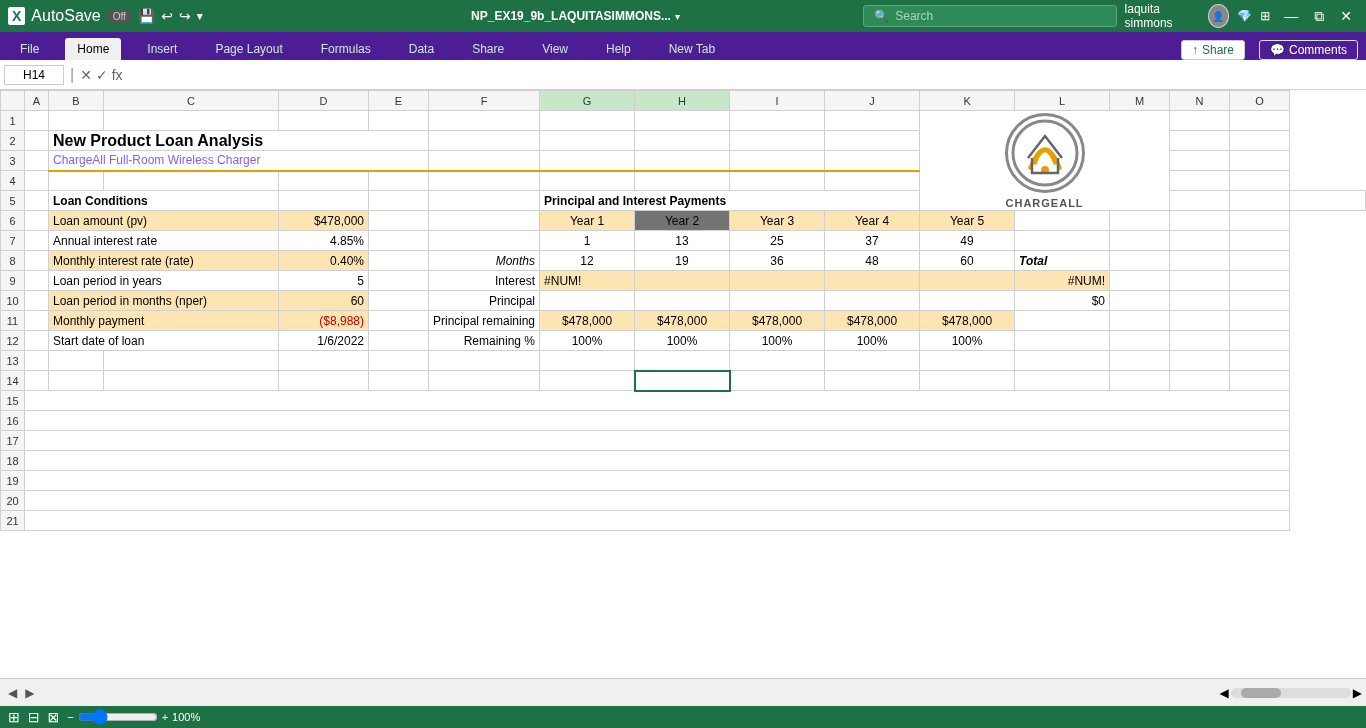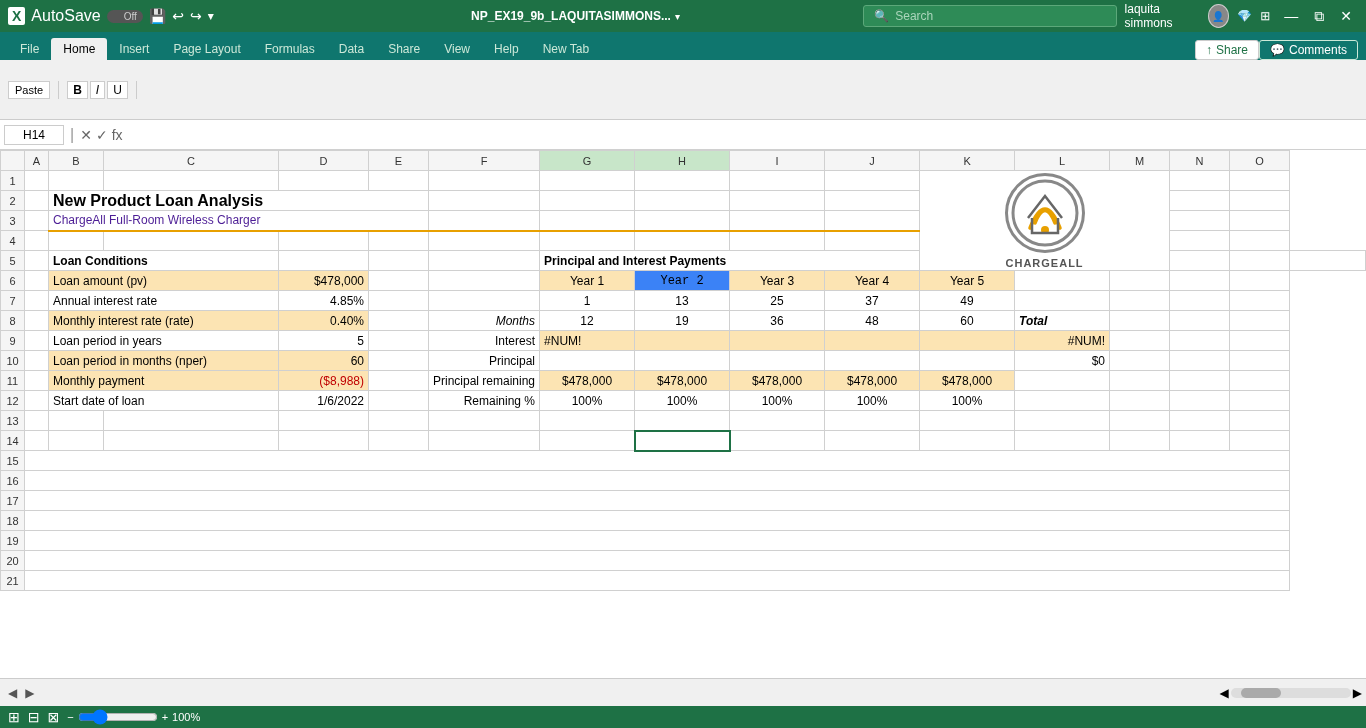--- a/index.html
+++ b/index.html
@@ -14,21 +14,21 @@
       align-items: center;
       padding: 0 8px;
       gap: 8px;
     }
     .title-bar-left { display: flex; align-items: center; gap: 6px; flex: 1; }
     .title-bar-center { display: flex; align-items: center; gap: 0; flex: 2; justify-content: center; }
     .title-bar-right { display: flex; align-items: center; gap: 8px; flex: 1; justify-content: flex-end; }
     .app-icon { font-size: 14px; font-weight: bold; background: white; color: #1e7145; padding: 1px 4px; border-radius: 2px; }
     .autosave-label { font-size: 16px; }
     .toggle-btn { background: #555; border-radius: 10px; padding: 1px 6px; font-size: 10px; display: flex; align-items: center; gap: 3px; }
-    .toggle-off { color: #ccc; margin-left: 11px; }
+    .toggle-off { color: #ccc; }
     .search-box {
       background: #2e8b57;
       border: 1px solid #5ca87a;
       border-radius: 3px;
       padding: 3px 10px;
       color: white;
       font-size: 12px;
       width: 280px;
       display: flex;
       align-items: center;
@@ -36,26 +36,26 @@
     }
     .search-box input { background: transparent; border: none; outline: none; color: white; font-size: 12px; width: 200px; }
     .search-box input::placeholder { color: #aad5bb; }
     .user-info { display: flex; align-items: center; gap: 6px; font-size: 12px; }
     .avatar { width: 24px; height: 24px; border-radius: 50%; background: #888; border: 1px solid #ccc; overflow: hidden; display: flex; align-items: center; justify-content: center; font-size: 10px; color: white; }
     .win-controls { display: flex; gap: 4px; }
     .win-btn { background: none; border: none; color: white; font-size: 14px; cursor: pointer; padding: 2px 6px; }
 
     
     .ribbon-tabs {
-      background: #0f766e;
+      background: #4c1d95;
       height: 28px;
       display: flex;
       align-items: flex-end;
       padding: 0 8px;
-      gap: 0;
+      gap: 14px;
     }
     .ribbon-tab {
       padding: 4px 12px;
       font-size: 12px;
       color: #cce8d8;
       cursor: pointer;
       border-radius: 3px 3px 0 0;
       background: transparent;
     }
     .ribbon-tab.active { background: #f0f0f0; color: #000; }
@@ -274,33 +274,20 @@
     <button class="share-btn">
       <span>↑</span>
       <span>Share</span>
     </button>
     <button class="comments-btn">
       <span>💬</span>
       <span>Comments</span>
     </button>
   </div>
 
-  <div style="background:#f0f0f0; height:60px; border-bottom:1px solid #ccc; padding:4px 8px; display:flex; align-items:center; gap:4px;">
-
-    <div style="display:flex; gap:2px; align-items:center; border-right:1px solid #ccc; padding-right:8px; margin-right:4px;">
-      <button style="font-size:11px; padding:2px 6px; cursor:pointer; background:#fff; border:1px solid #ccc;">Paste</button>
-    </div>
-    <div style="display:flex; flex-direction:column; gap:2px; border-right:1px solid #ccc; padding-right:8px; margin-right:4px;">
-      <div style="display:flex; gap:2px;">
-        <button style="font-size:12px; font-weight:bold; cursor:pointer; padding:1px 5px; background:#fff; border:1px solid #ccc;">B</button>
-        <button style="font-size:12px; font-style:italic; cursor:pointer; padding:1px 5px; background:#fff; border:1px solid #ccc;">I</button>
-        <button style="font-size:12px; cursor:pointer; padding:1px 5px; background:#fff; border:1px solid #ccc;">U</button>
-      </div>
-    </div>
-  </div>
 
   <div class="formula-bar">
     <div class="cell-ref-box">H14</div>
     <div class="formula-sep">|</div>
     <div class="formula-icons">
       <span>✕</span>
       <span>✓</span>
       <span>fx</span>
     </div>
     <input class="formula-input" value="" style="">
@@ -395,21 +382,21 @@
               <td></td>
               <td></td>
               <td></td>
               <td></td>
               <td></td>
             </tr>
 
             <tr>
               <td class="row-header">3</td>
               <td></td>
-              <td colspan="4" style="border-bottom:2px solid #e8a000; color:#4c1d95;margin-left:48px;">ChargeAll Full-Room Wireless Charger</td>
+              <td colspan="4" style="border-bottom:2px solid #e8a000; color:#8b5cf6;margin-left:48px;">ChargeAll Full-Room Wireless Charger</td>
               <td style="border-bottom:2px solid #e8a000;"></td>
               <td style="border-bottom:2px solid #e8a000;"></td>
               <td style="border-bottom:2px solid #e8a000;"></td>
               <td style="border-bottom:2px solid #e8a000;"></td>
               <td style="border-bottom:2px solid #e8a000;"></td>
               <td></td>
               <td></td>
             </tr>
 
             <tr>
@@ -442,21 +429,21 @@
             </tr>
 
             <tr>
               <td class="row-header">6</td>
               <td></td>
               <td colspan="2" class="cell-orange-bg">Loan amount (pv)</td>
               <td class="cell-orange-bg cell-right">$478,000</td>
               <td></td>
               <td></td>
               <td class="cell-center" style="background:#fce4b3;">Year 1</td>
-              <td class="cell-center" style="background:#3b82f6;font-family:Liberation Mono, monospace;">Year 2</td>
+              <td class="cell-center" style="background:#737373;">Year 2</td>
               <td class="cell-center" style="background:#fce4b3;">Year 3</td>
               <td class="cell-center" style="background:#fce4b3;">Year 4</td>
               <td class="cell-center" style="background:#fce4b3;">Year 5</td>
               <td></td>
               <td></td>
               <td></td>
               <td></td>
             </tr>
 
             <tr>

